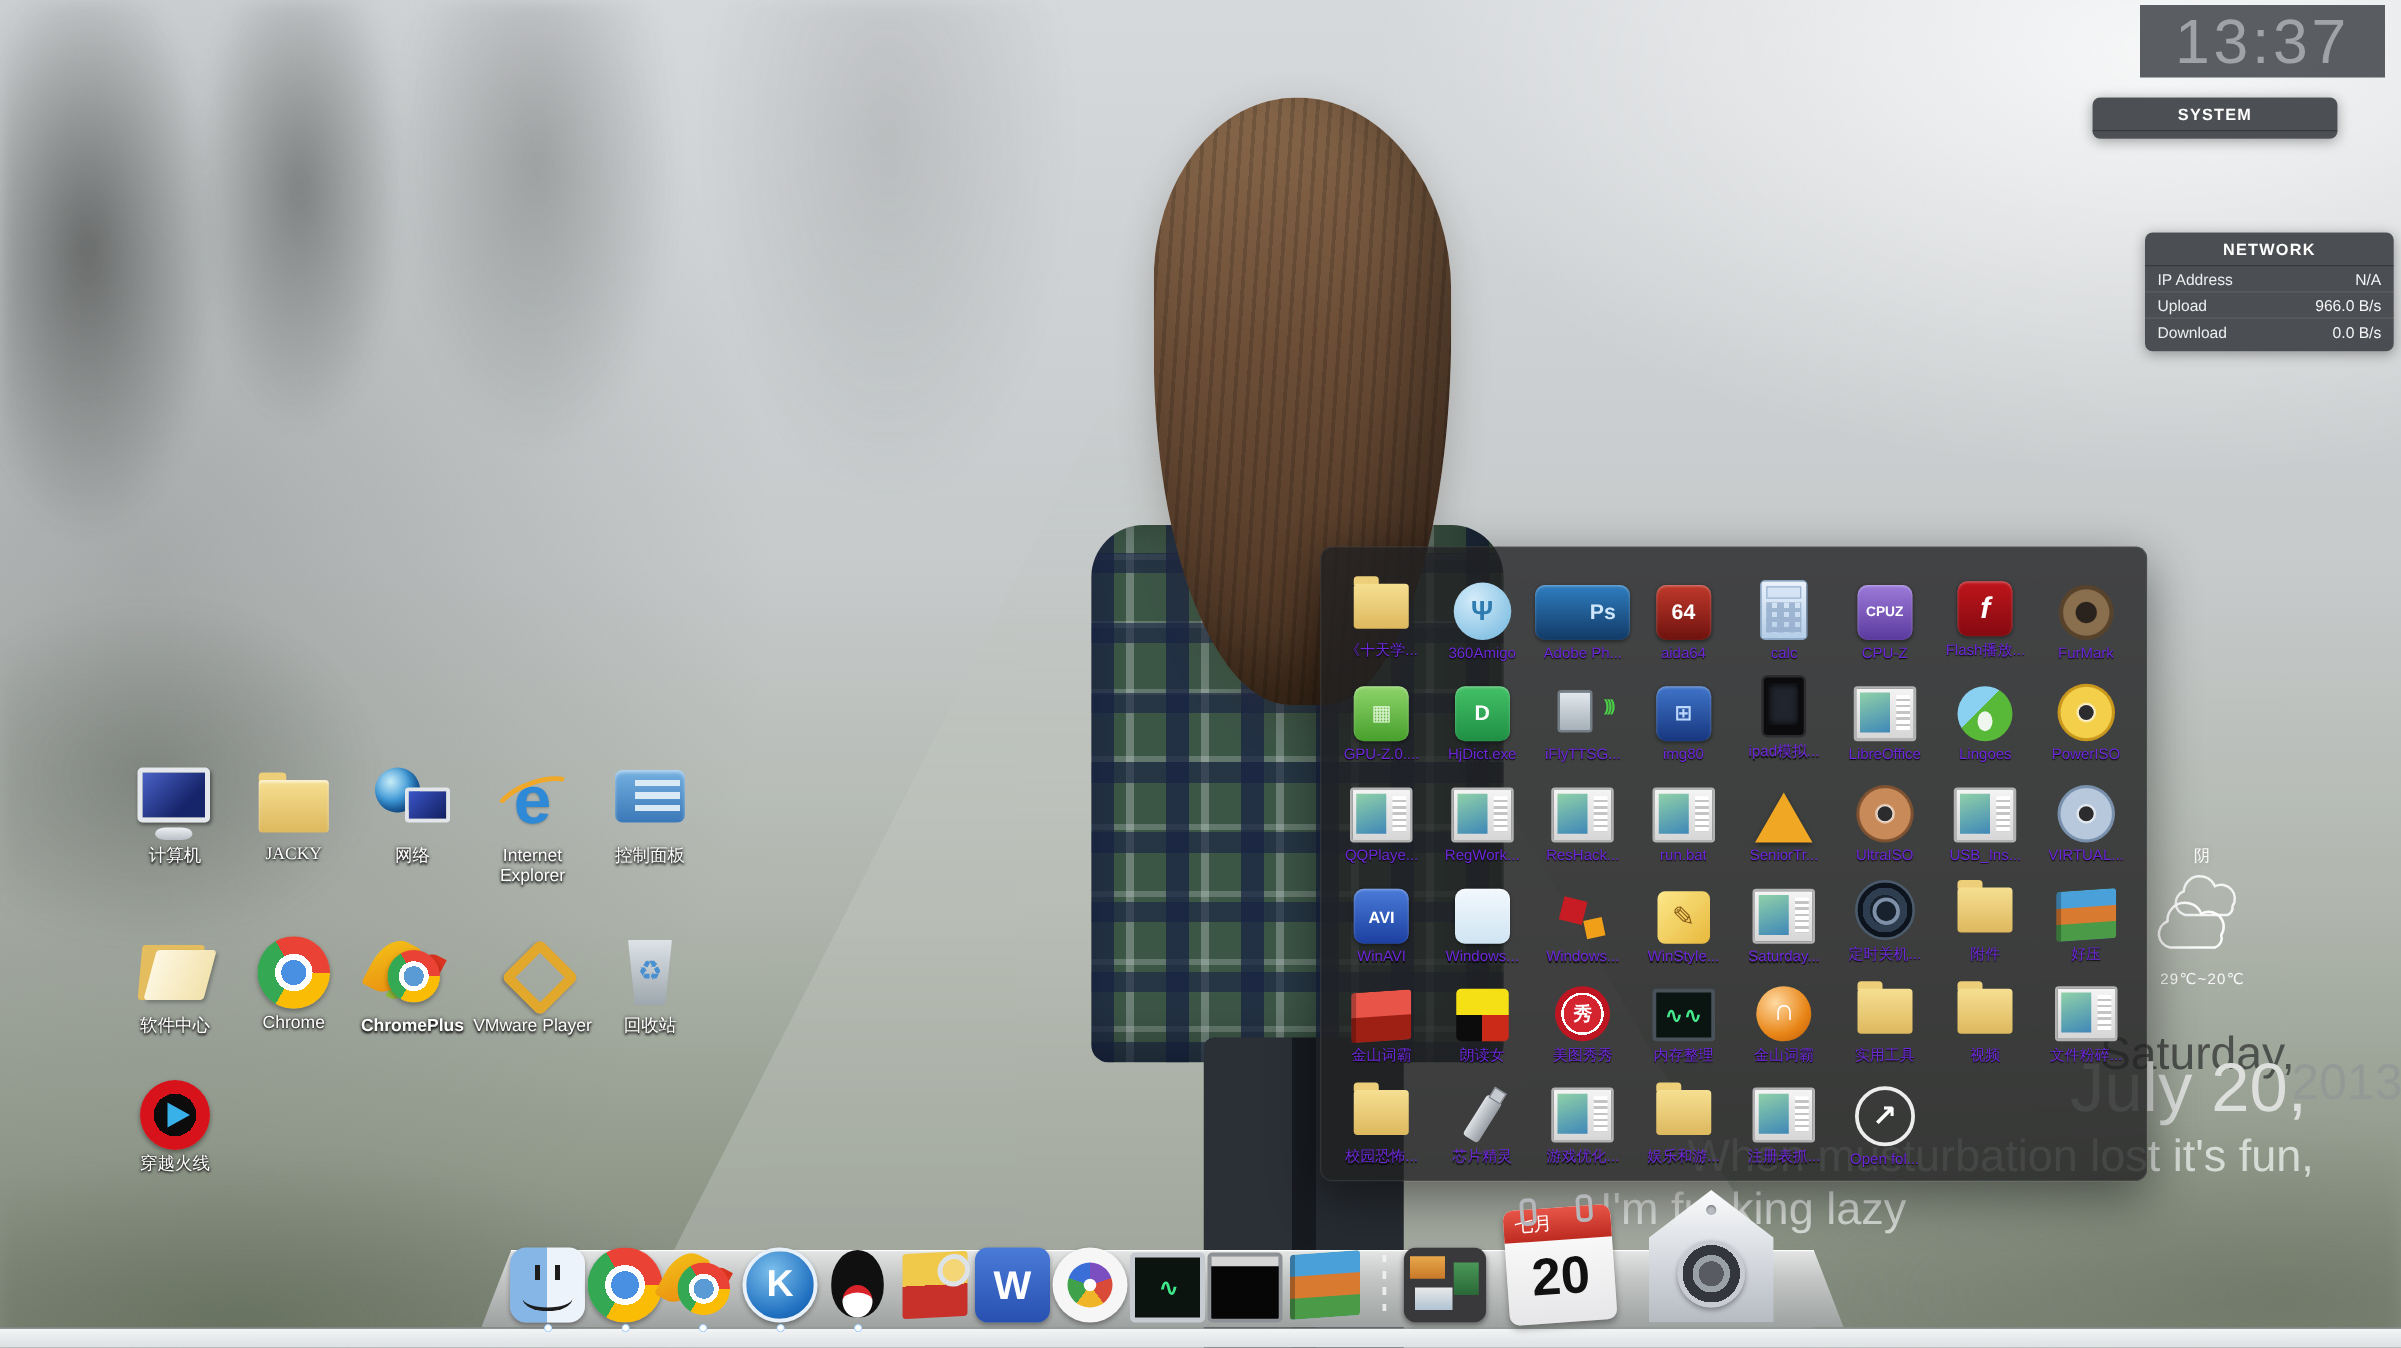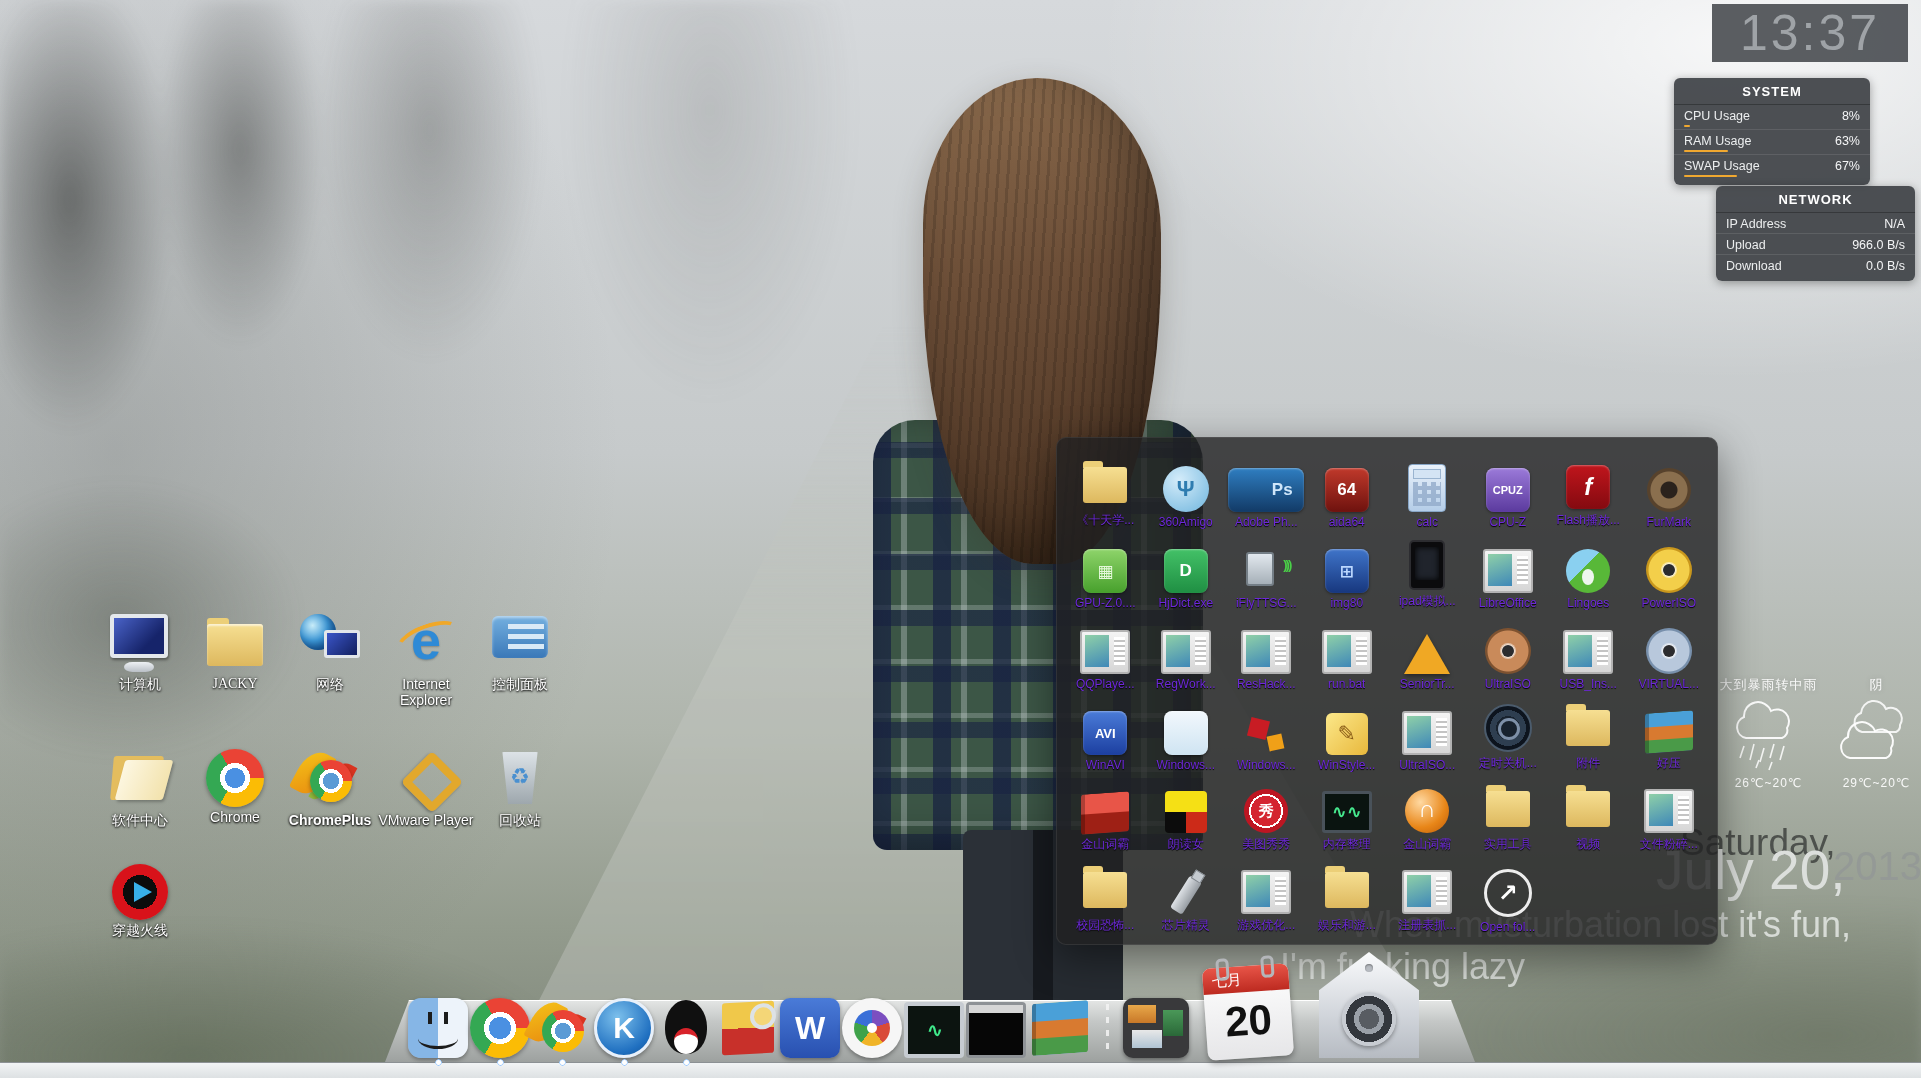--- a/index.html
+++ b/index.html
@@ -305,70 +305,40 @@
 <div id="grass"></div>
 <div id="girl">
   <div class="shirt"></div>
   <div class="jeans"></div>
   <div class="hair"></div>
 </div>
 
 <div id="clock">13:37</div>
 <div id="system" class="panelbox">
   <div class="ptitle">SYSTEM</div>
-  <div class="wrows">
-      <div class="wrow">
-        <div class="wlab">CPU Usage<div class="wbar" style="width: 9%; background: rgb(240, 168, 48);"></div></div>
-        <span class="wval">8%</span>
-      </div>
-      <div class="wrow">
-        <div class="wlab">RAM Usage<div class="wbar" style="width: 65%; background: rgb(240, 168, 48);"></div></div>
-        <span class="wval">63%</span>
-      </div>
-      <div class="wrow">
-        <div class="wlab">SWAP Usage<div class="wbar" style="width: 70%; background: rgb(240, 168, 48);"></div></div>
-        <span class="wval">67%</span>
-      </div>
-    </div>
 </div>
 <div id="network" class="panelbox">
   <div class="ptitle">NETWORK</div>
   <div class="wrows">
       <div class="wrow">
         <div class="wlab">IP Address</div>
         <span class="wval">N/A</span>
       </div>
       <div class="wrow">
         <div class="wlab">Upload</div>
         <span class="wval">966.0 B/s</span>
       </div>
       <div class="wrow">
         <div class="wlab">Download</div>
         <span class="wval">0.0 B/s</span>
       </div>
     </div>
 </div>
 
 <div id="weather">
-  <div class="wxcard" style="width:106px">
-    <div class="wxcond">大到暴雨转中雨</div>
-    <svg width="88" height="78" viewBox="0 0 88 78">
-      <path d="M22 42 a11 11 0 0 1 -2 -21 a14 14 0 0 1 27 -6 a12 12 0 0 1 16 17 a8 8 0 0 1 -5 10 z" fill="none" stroke="rgba(255,255,255,.92)" stroke-width="2"></path>
-      <g stroke="rgba(255,255,255,.85)" stroke-width="1.6">
-        <line x1="20" y1="50" x2="16" y2="62"></line>
-          <line x1="30" y1="48" x2="26" y2="64"></line>
-        <line x1="40" y1="52" x2="36" y2="66"></line>
-          <line x1="50" y1="48" x2="46" y2="62"></line>
-        <line x1="60" y1="50" x2="56" y2="64"></line>
-          <line x1="35" y1="64" x2="32" y2="72"></line>
-        <line x1="48" y1="66" x2="45" y2="74"></line>
-      </g>
-    </svg>
-    <div class="wxtemp">26℃~20℃</div>
-  </div>
   <div class="wxcard" style="width:92px">
     <div class="wxcond">阴</div>
     <svg width="88" height="78" viewBox="0 0 88 78">
       <path d="M30 36 a10 10 0 0 1 -1 -19 a13 13 0 0 1 25 -4 a11 11 0 0 1 14 16 a7 7 0 0 1 -4 7 z" fill="none" stroke="rgba(255,255,255,.85)" stroke-width="2"></path>
       <path d="M18 62 a11 11 0 0 1 -2 -21 a14 14 0 0 1 27 -6 a12 12 0 0 1 16 17 a8 8 0 0 1 -5 10 z" fill="none" stroke="rgba(255,255,255,.95)" stroke-width="2"></path>
     </svg>
     <div class="wxtemp">29℃~20℃</div>
   </div>
 </div>
 
@@ -560,21 +530,21 @@
         <div class="tlabel">Windows...</div>
       </div>
       <div class="tile" title="WinStyle...">
         <div class="ticon k-note">
           <span class="tglyph">✎</span>
         </div>
         <div class="tlabel">WinStyle...</div>
       </div>
       <div class="tile" title="WisMenc...">
         <div class="ticon k-window"></div>
-        <div class="tlabel">UltraISO...</div>
+        <div class="tlabel">Saturday...</div>
       </div>
       <div class="tile" title="定时关机...">
         <div class="ticon k-dial"></div>
         <div class="tlabel">定时关机...</div>
       </div>
       <div class="tile" title="附件">
         <div class="ticon k-folder"></div>
         <div class="tlabel">附件</div>
       </div>
       <div class="tile" title="好压">

